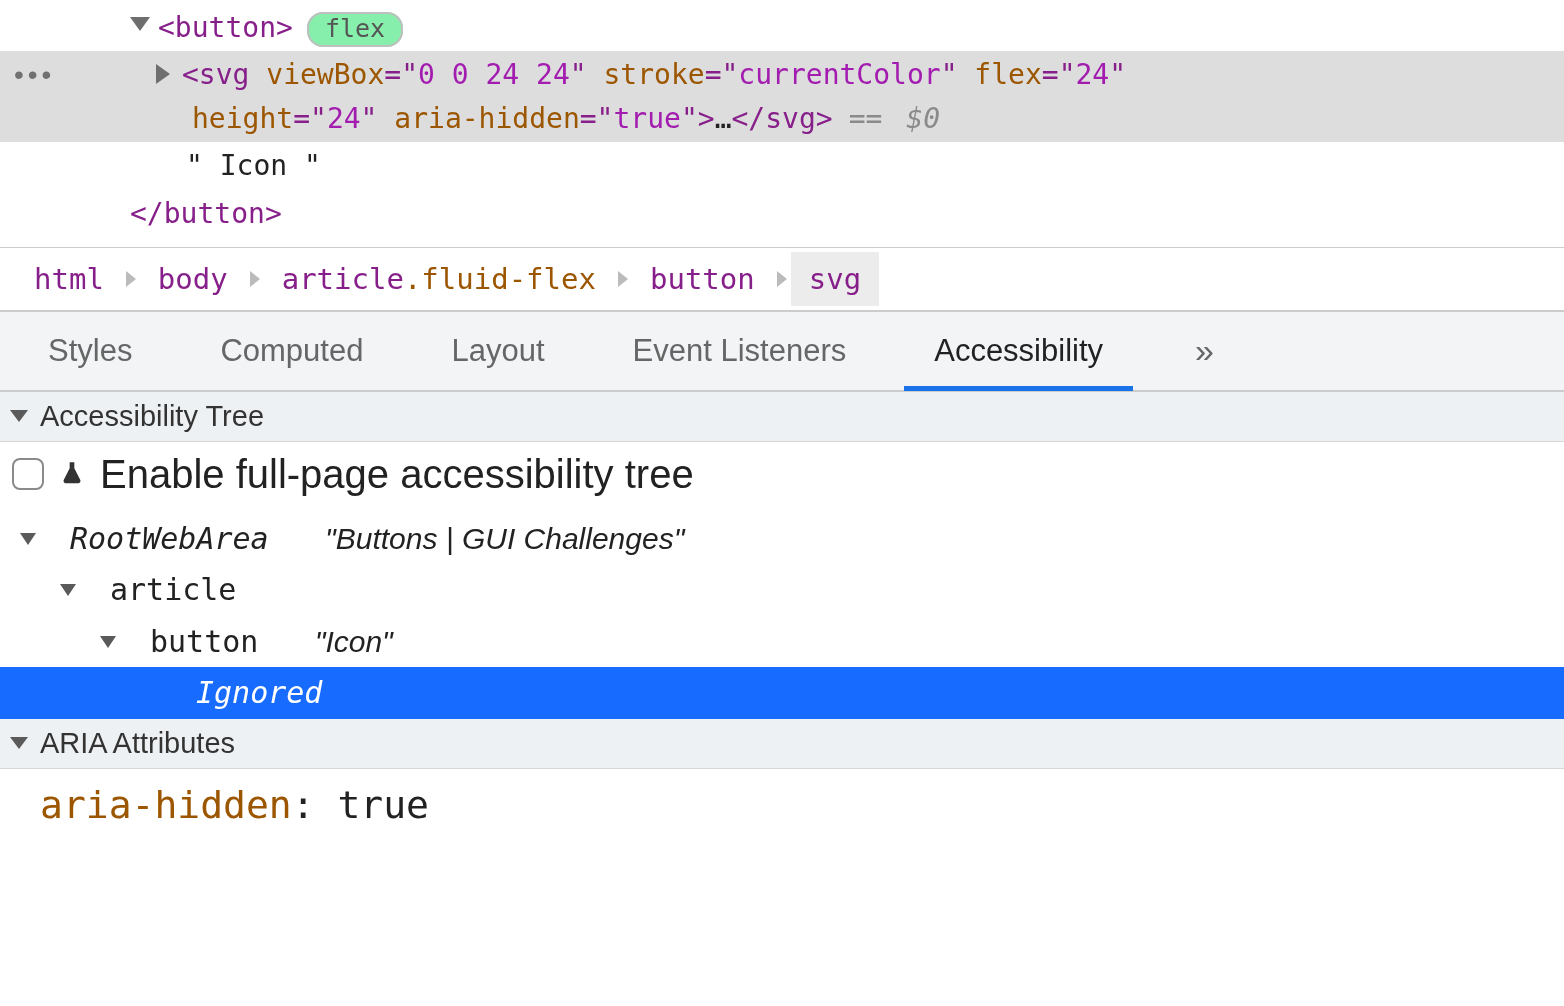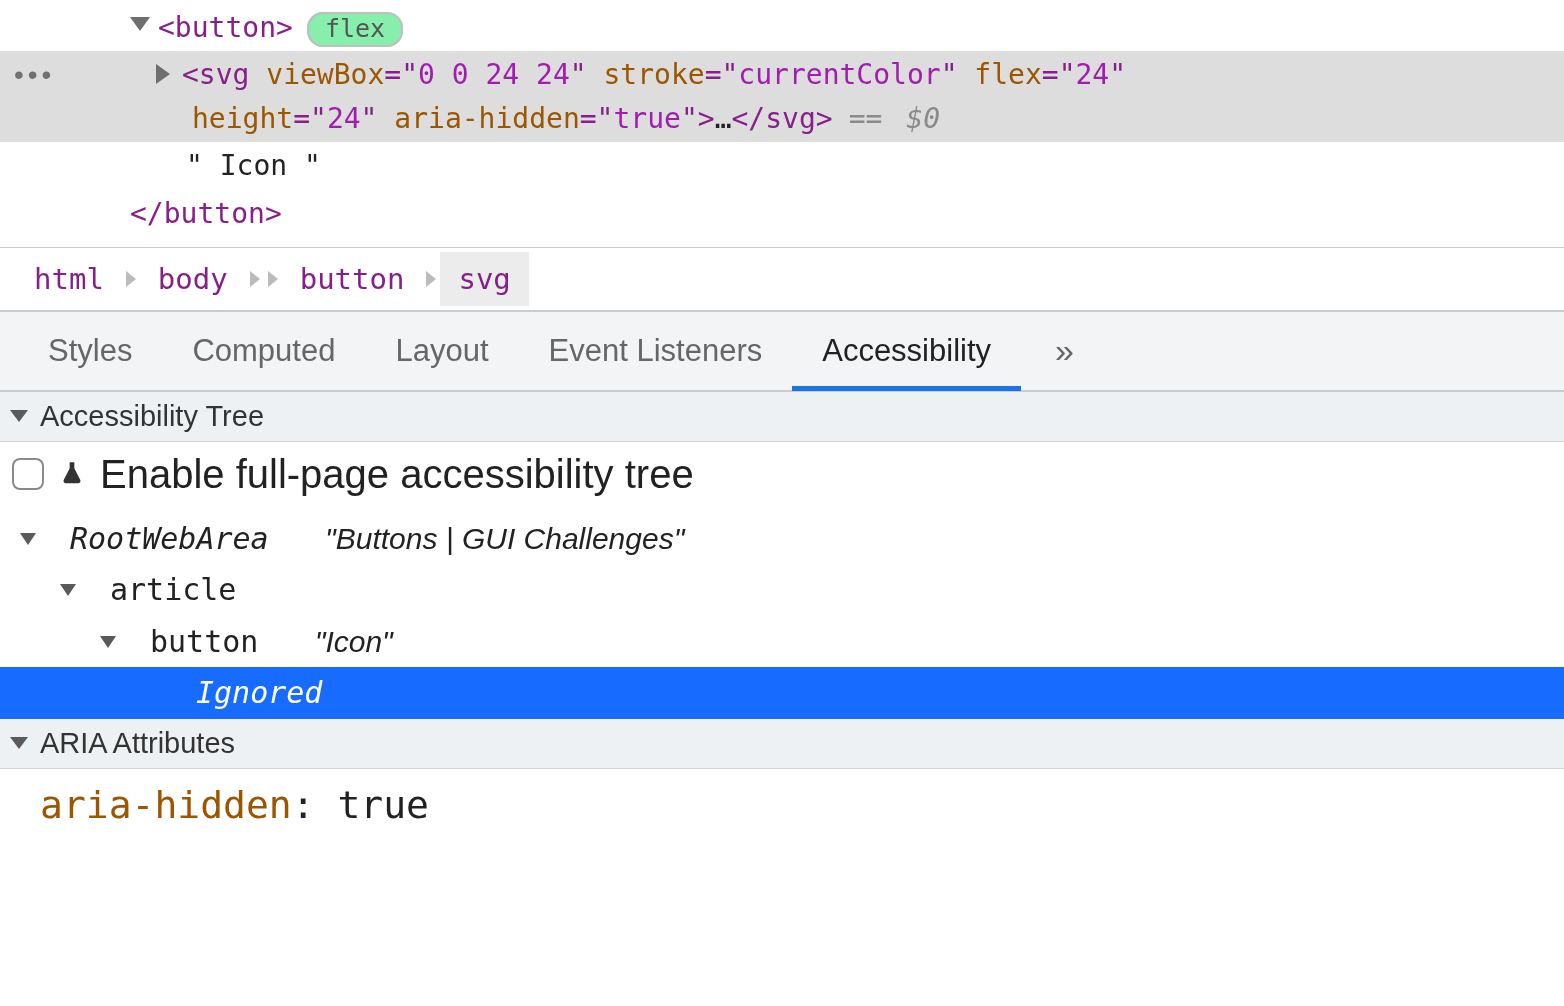--- a/index.html
+++ b/index.html
@@ -105,20 +105,21 @@
   }
 
   
   .tabstrip {
     display: flex;
     align-items: center;
     height: 80px;
     border-bottom: 2px solid #ccc;
     background: #f2f4f6;
     padding-left: 18px;
+    gap: 28px;
   }
   .tab {
     padding: 20px 30px;
     color: #666;
     font-size: 31px;
     cursor: pointer;
     position: relative;
   }
   .tab.active {
     color: #222;
@@ -251,20 +252,21 @@
       <span class="angle">&lt;/</span><span class="tag-name">button</span><span class="angle">&gt;</span>
     </div>
   </div>
 </div>
 
 <div class="breadcrumb">
   <span class="crumb"><span>html</span></span>
   <span class="crumb-sep"></span>
   <span class="crumb"><span>body</span></span>
   <span class="crumb-sep"></span>
+  <span class="crumb"><span>article</span><span class="cls">.fluid-flex</span></span>
   <span class="crumb-sep"></span>
   <span class="crumb"><span>button</span></span>
   <span class="crumb-sep"></span>
   <span class="crumb selected"><span>svg</span></span>
 </div>
 
 <div class="tabstrip">
   <div class="tab">Styles</div>
   <div class="tab">Computed</div>
   <div class="tab">Layout</div>

